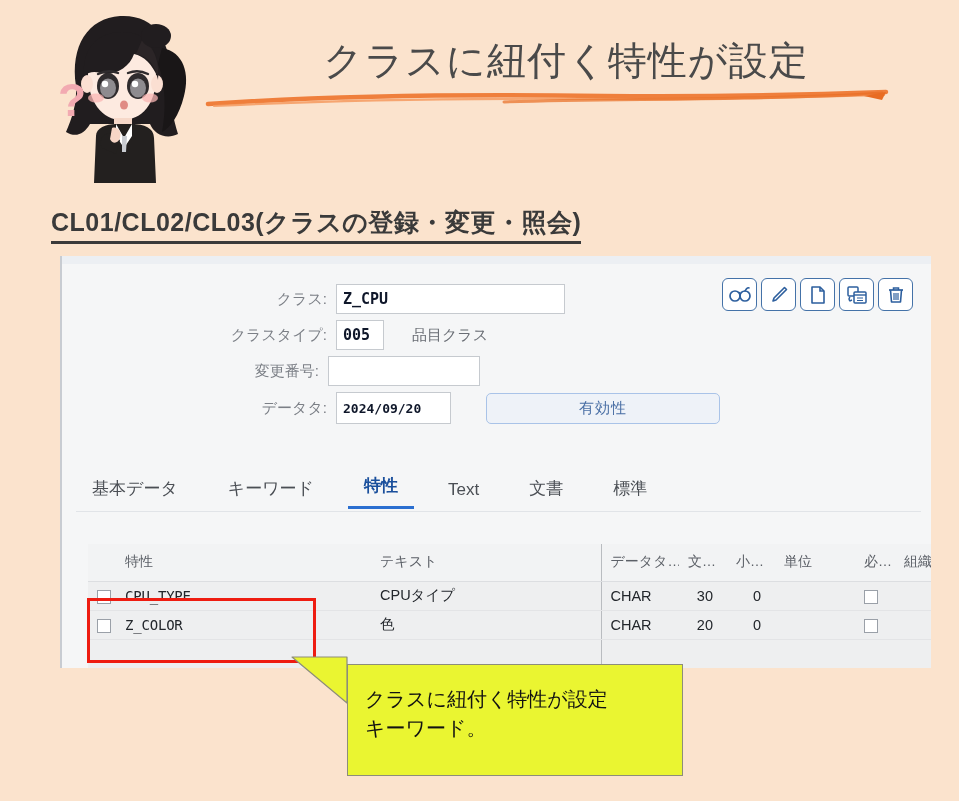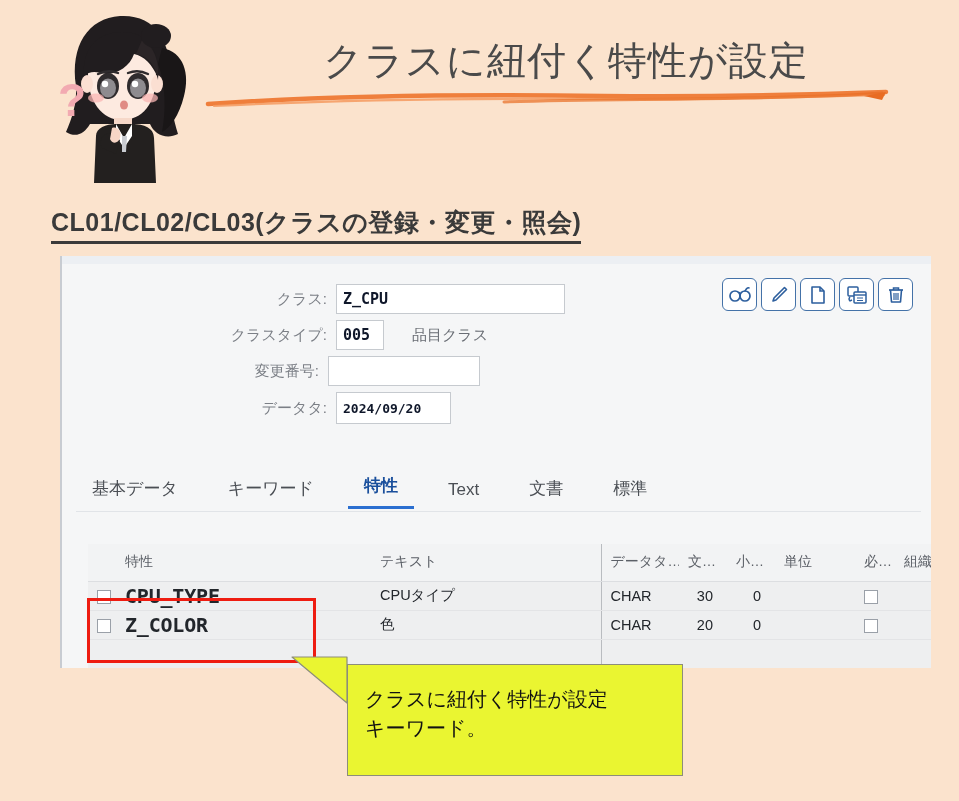--- a/index.html
+++ b/index.html
@@ -160,21 +160,21 @@
     height: 29px;
     font-size: 14.5px;
     color: #22262b;
     padding: 0 9px;
     border-bottom: 1px solid #e3e4e6;
     white-space: nowrap;
     overflow: hidden;
   }
   #char-table td.code {
     font-family: "DejaVu Sans Mono", "Liberation Mono", monospace;
-    font-weight: bold; font-size: 20px; letter-spacing: -0.2px;
+    font-weight: normal; font-size: 14px; letter-spacing: -0.2px;
   }
   #char-table td.sep { border-left: 1px solid #b9bcc0; }
   .cb {
     display: inline-block;
     width: 14px; height: 14px;
     border: 1px solid #9aa0a8;
     background: #ffffff;
     vertical-align: middle;
   }
   td.cbcell { text-align: left; padding-left: 8px; }
@@ -322,20 +322,21 @@
   </div>
 
   <div class="form-row" id="row-changeno">
     <div class="form-label">変更番号:</div>
     <div class="field"></div>
   </div>
 
   <div class="form-row" id="row-validfrom">
     <div class="form-label">データタ:</div>
     <div class="field">2024/09/20</div>
+    <div id="btn-validity">有効性</div>
   </div>
 
   <div id="tab-bar">
     <div class="tab">基本データ</div>
     <div class="tab">キーワード</div>
     <div class="tab active">特性</div>
     <div class="tab">Text</div>
     <div class="tab">文書</div>
     <div class="tab">標準</div>
   </div>

